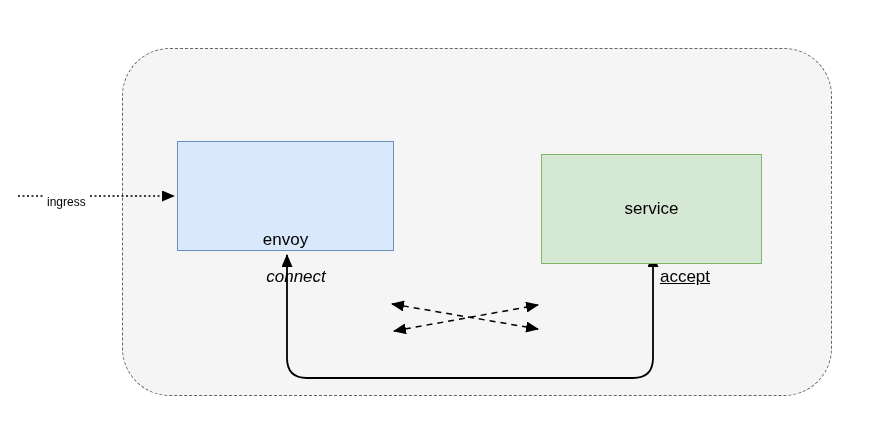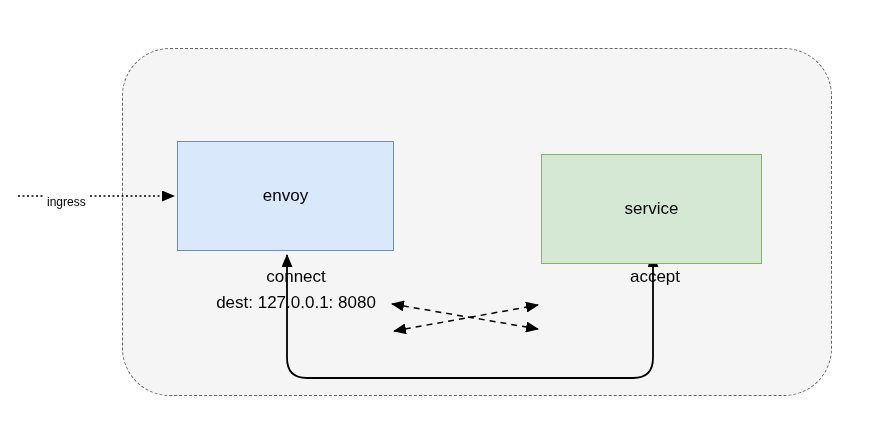--- a/index.html
+++ b/index.html
@@ -27,20 +27,21 @@
     display: flex;
     align-items: center;
     justify-content: center;
     font-size: 17px;
   }
   .node-envoy {
     left: 177px; top: 141px;
     width: 217px; height: 110px;
     background: #dae8fc;
     border: 1px solid #6c8ebf;
+    align-items: flex-end;
   }
   .node-service {
     left: 541px; top: 141px;
     width: 221px; height: 110px;
     background: #d5e8d4;
     border: 1px solid #82b366;
     margin-top: 13px;
   }
   .connector-layer {
     position: absolute;
@@ -58,22 +59,22 @@
     margin-top: 7px;
   }
   .annotation {
     position: absolute;
     width: 232px;
     text-align: center;
     font-size: 17px;
     line-height: 26px;
     white-space: nowrap;
   }
-  .annotation-connect { left: 180px; top: 264px; }
-  .annotation-accept  { left: 539px; top: 264px; }
+  .annotation-connect { left: 180px; top: 264px; font-style: italic; }
+  .annotation-accept  { left: 569px; top: 264px; text-decoration: underline; }
 </style>
 </head>
 <body>
 
 <div class="canvas">
 
   <div class="boundary"></div>
 
   <svg class="connector-layer" viewBox="0 0 895 423" xmlns="http://www.w3.org/2000/svg">
     <defs>
@@ -96,20 +97,19 @@
   </div>
 
   <div class="node node-service">
     <span>service</span>
   </div>
 
   <div class="ingress-label">ingress</div>
 
   <div class="annotation annotation-connect">
     <div>connect</div>
-    <div>dest: 127.0.0.1: 8080</div>
   </div>
 
   <div class="annotation annotation-accept">
     <div>accept</div>
   </div>
 
 </div>
 
 </body></html>

